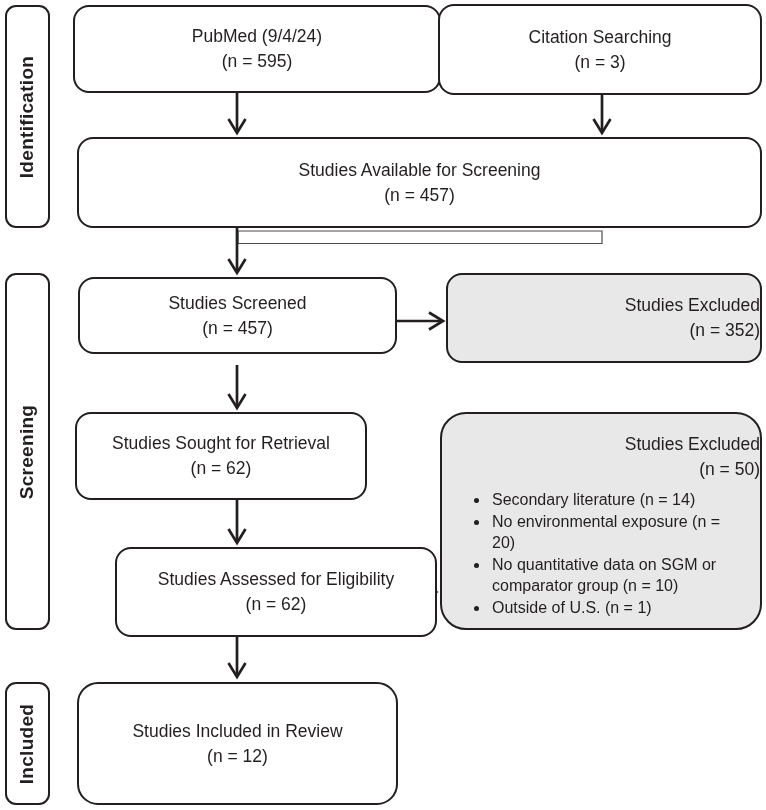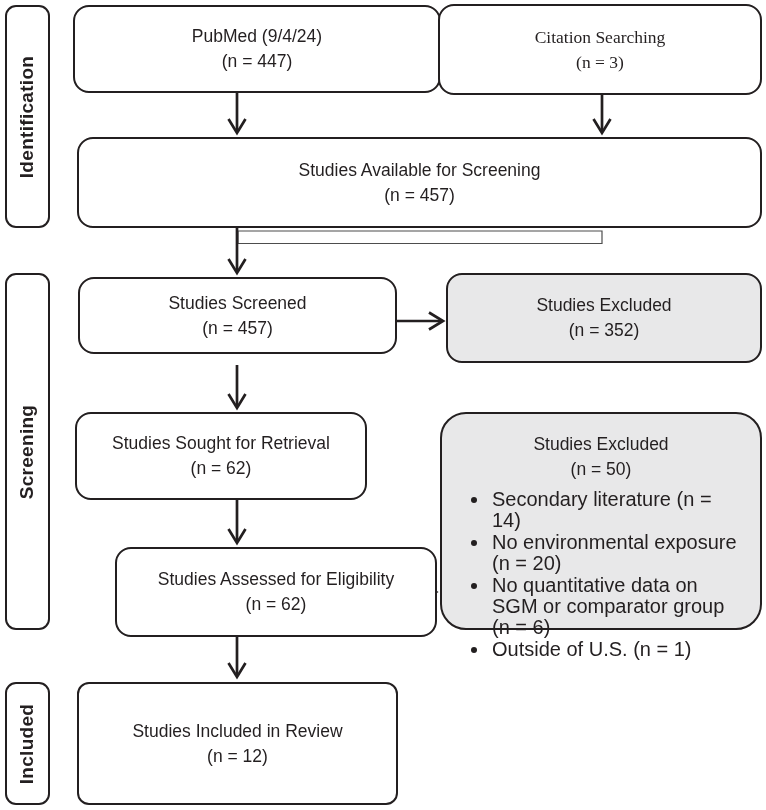--- a/index.html
+++ b/index.html
@@ -49,42 +49,42 @@
     background: #ffffff;
     box-sizing: border-box;
     display: flex;
     flex-direction: column;
     align-items: center;
     justify-content: center;
     text-align: center;
     font-size: 17.5px;
     line-height: 25px;
   }
-  .box.gray { background: var(--gray-fill, #e8e8e9); }
+  .box.gray { background: var(--gray-fill, #e8e8e9); align-items: flex-end; }
 
   .box-pubmed    { left: 73px;  top: 5px;   width: 368px; height: 88px; }
-  .box-citation  { left: 438px; top: 4px;   width: 324px; height: 91px; font-family: Liberation Serif, serif; }
+  .box-citation  { left: 438px; top: 4px;   width: 324px; height: 91px; }
   .box-available { left: 77px;  top: 137px; width: 685px; height: 91px; }
   .box-screened  { left: 78px;  top: 277px; width: 319px; height: 77px; }
   .box-excluded1 { left: 446px; top: 273px; width: 316px; height: 90px; }
   .box-sought    { left: 75px;  top: 412px; width: 292px; height: 88px; }
   .box-excluded2 {
     left: 440px; top: 412px; width: 322px; height: 218px;
     border-radius: 26px;
     justify-content: flex-start;
     padding-top: 18px;
   }
   .box-assessed  { left: 75px;  top: 547px; width: 322px; height: 90px; margin-left: 40px; }
-  .box-included  { left: 77px;  top: 682px; width: 321px; height: 123px; border-radius: 12px; }
+  .box-included  { left: 77px;  top: 682px; width: 321px; height: 123px; border-radius: 21px; }
 
   .box .bullets {
     margin: 7px 4px 0 0;
     padding: 0 14px 0 48px;
     text-align: left;
-    font-size: 20px;
+    font-size: 16px;
     line-height: 21px;
     align-self: stretch;
     list-style: disc outside;
   }
   .box .bullets li { margin: 0 0 1px 0; padding-left: 2px; }
 
   
   .overlay {
     position: absolute;
     left: 0; top: 0;
@@ -157,21 +157,21 @@
     </g>
 
     <g>
       <line class="stroke" x1="237" y1="637" x2="237" y2="675"></line>
       <polyline class="stroke" points="228.5,663 237,677 245.5,663"></polyline>
     </g>
   </svg>
 
   <div class="box box-pubmed">
     <span>PubMed (9/4/24)</span>
-    <span>(n = 447)</span>
+    <span>(n = 595)</span>
   </div>
 
   <div class="box box-citation">
     <span>Citation Searching</span>
     <span>(n = 3)</span>
   </div>
 
   <div class="box box-available">
     <span>Studies Available for Screening</span>
     <span>(n = 457)</span>
@@ -191,21 +191,21 @@
     <span>Studies Sought for Retrieval</span>
     <span>(n = 62)</span>
   </div>
 
   <div class="box gray box-excluded2">
     <span>Studies Excluded</span>
     <span>(n = 50)</span>
     <ul class="bullets">
       <li>Secondary literature (n = 14)</li>
       <li>No environmental exposure (n = 20)</li>
-      <li>No quantitative data on SGM or comparator group (n = 6)</li>
+      <li>No quantitative data on SGM or comparator group (n = 10)</li>
       <li>Outside of U.S. (n = 1)</li>
     </ul>
   </div>
 
   <div class="box box-assessed">
     <span>Studies Assessed for Eligibility</span>
     <span>(n = 62)</span>
   </div>
 
   <div class="box box-included">

